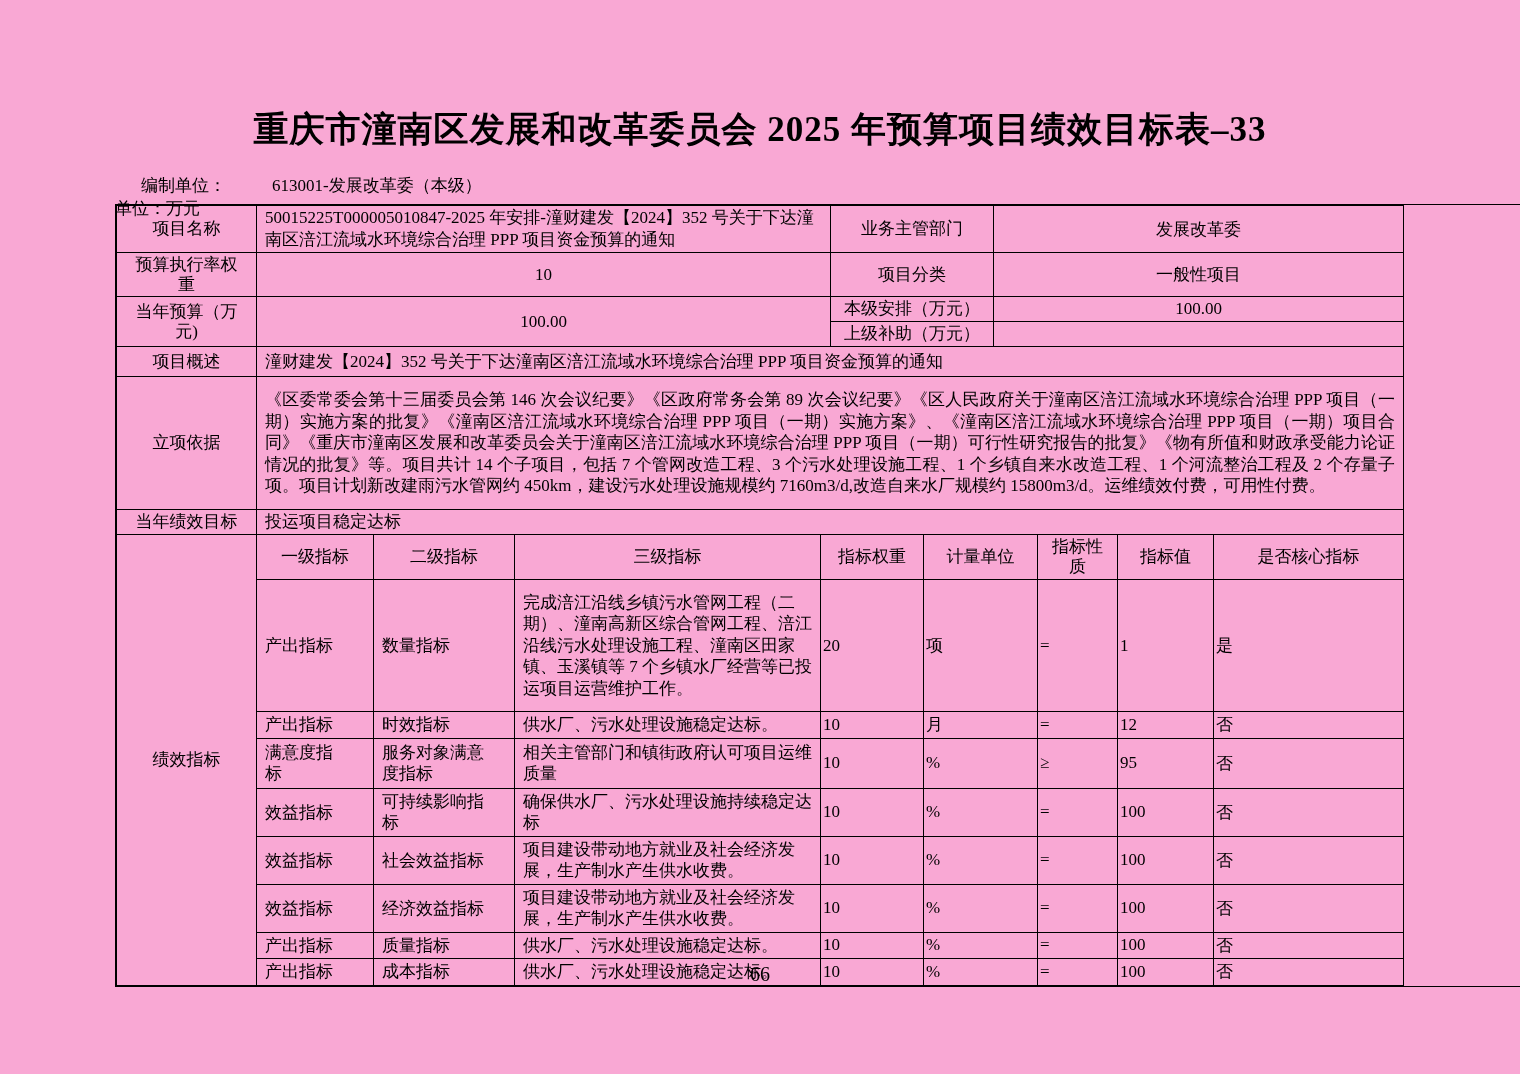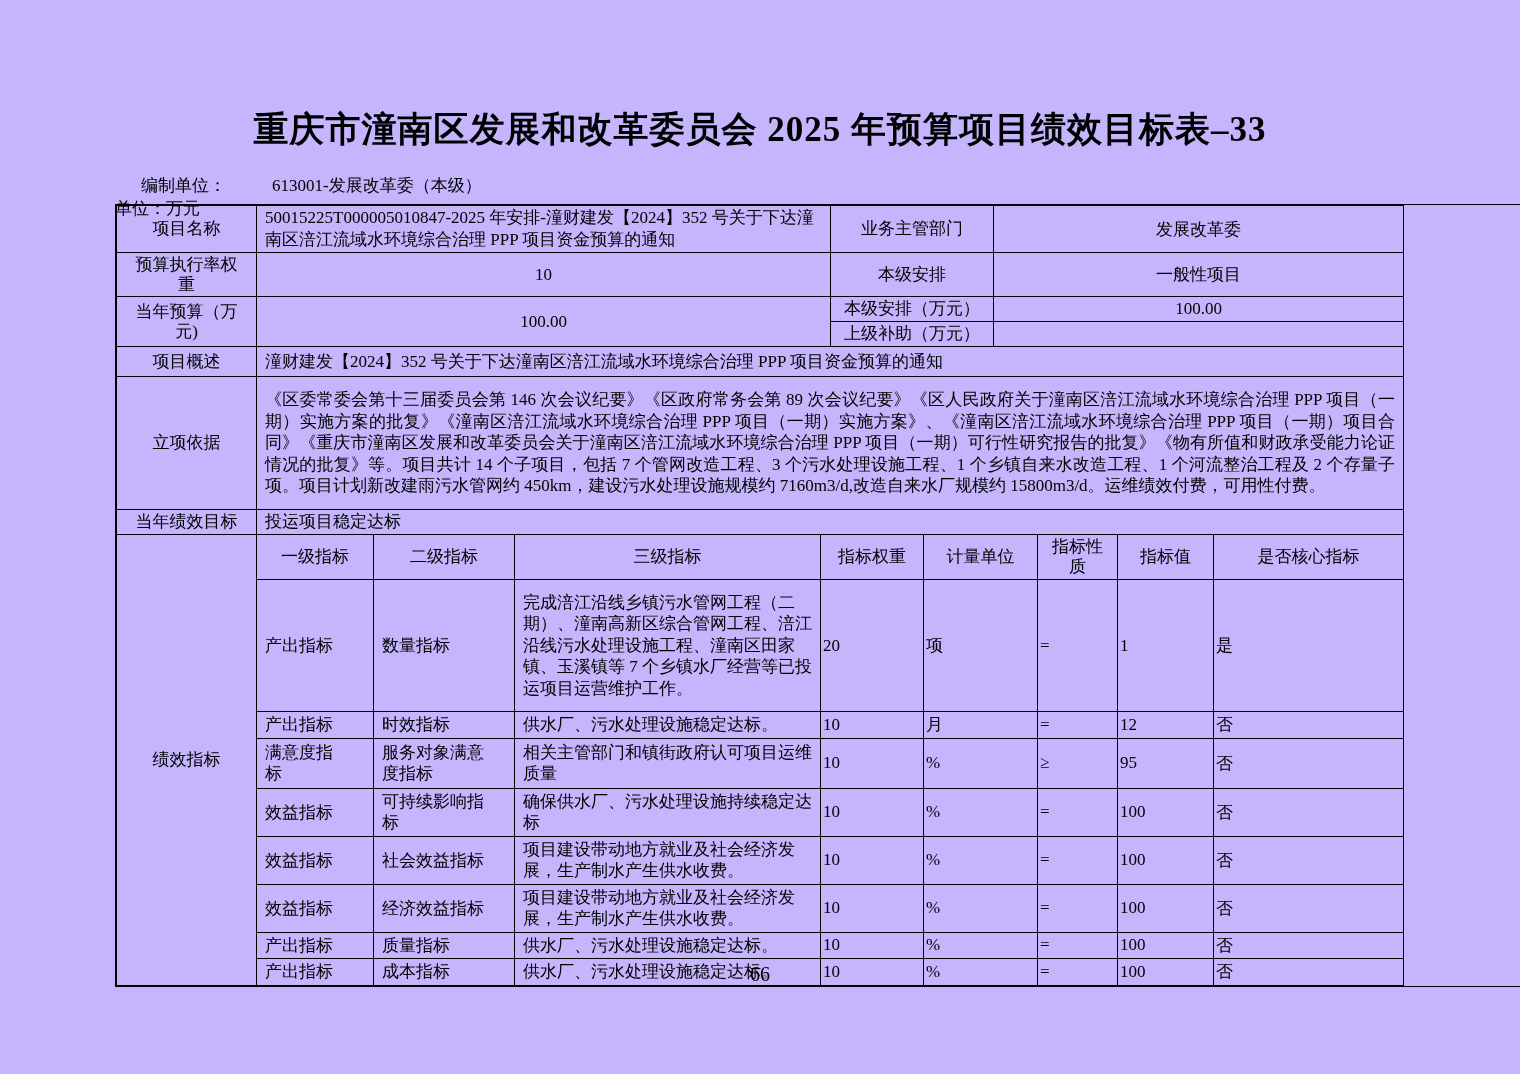--- a/index.html
+++ b/index.html
@@ -4,21 +4,21 @@
 <style>
   * { margin: 0; padding: 0; box-sizing: border-box; }
   html, body { background: #ffffff; }
   body {
     width: 1520px; height: 1074px;
     font-family: "Liberation Serif", "DejaVu Serif", serif;
     color: #000;
     position: relative;
     overflow: hidden;
   }
-  .page { position: absolute; inset: 0; background: #c4b5fd; }
+  .page { position: absolute; inset: 0; background: #f9a8d4; }
 
   .doc-title {
     position: absolute; top: 106px; left: 0; width: 100%;
     text-align: center;
     font-size: 35px; font-weight: bold;
     letter-spacing: 1px;
     white-space: nowrap;
   }
 
   .meta-row {
@@ -100,21 +100,21 @@
       <tbody>
           <tr class="r-name">
         <td class="lbl">项目名称</td>
         <td class="val-left">50015225T000005010847-2025 年安排-潼财建发【2024】352 号关于下达潼南区涪江流域水环境综合治理 PPP 项目资金预算的通知</td>
         <td class="lbl">业务主管部门</td>
         <td class="val-center">发展改革委</td>
       </tr>
       <tr class="r-rate">
         <td class="lbl">预算执行率权重</td>
         <td class="val-center">10</td>
-        <td class="lbl">本级安排</td>
+        <td class="lbl">项目分类</td>
         <td class="val-center">一般性项目</td>
       </tr>
       <tr class="r-bud1">
         <td class="lbl" rowspan="2">当年预算（万元)</td>
         <td class="val-center" rowspan="2">100.00</td>
         <td class="lbl">本级安排（万元）</td>
         <td class="val-center">100.00</td>
       </tr>
       <tr class="r-bud2">
         <td class="lbl">上级补助（万元）</td>

